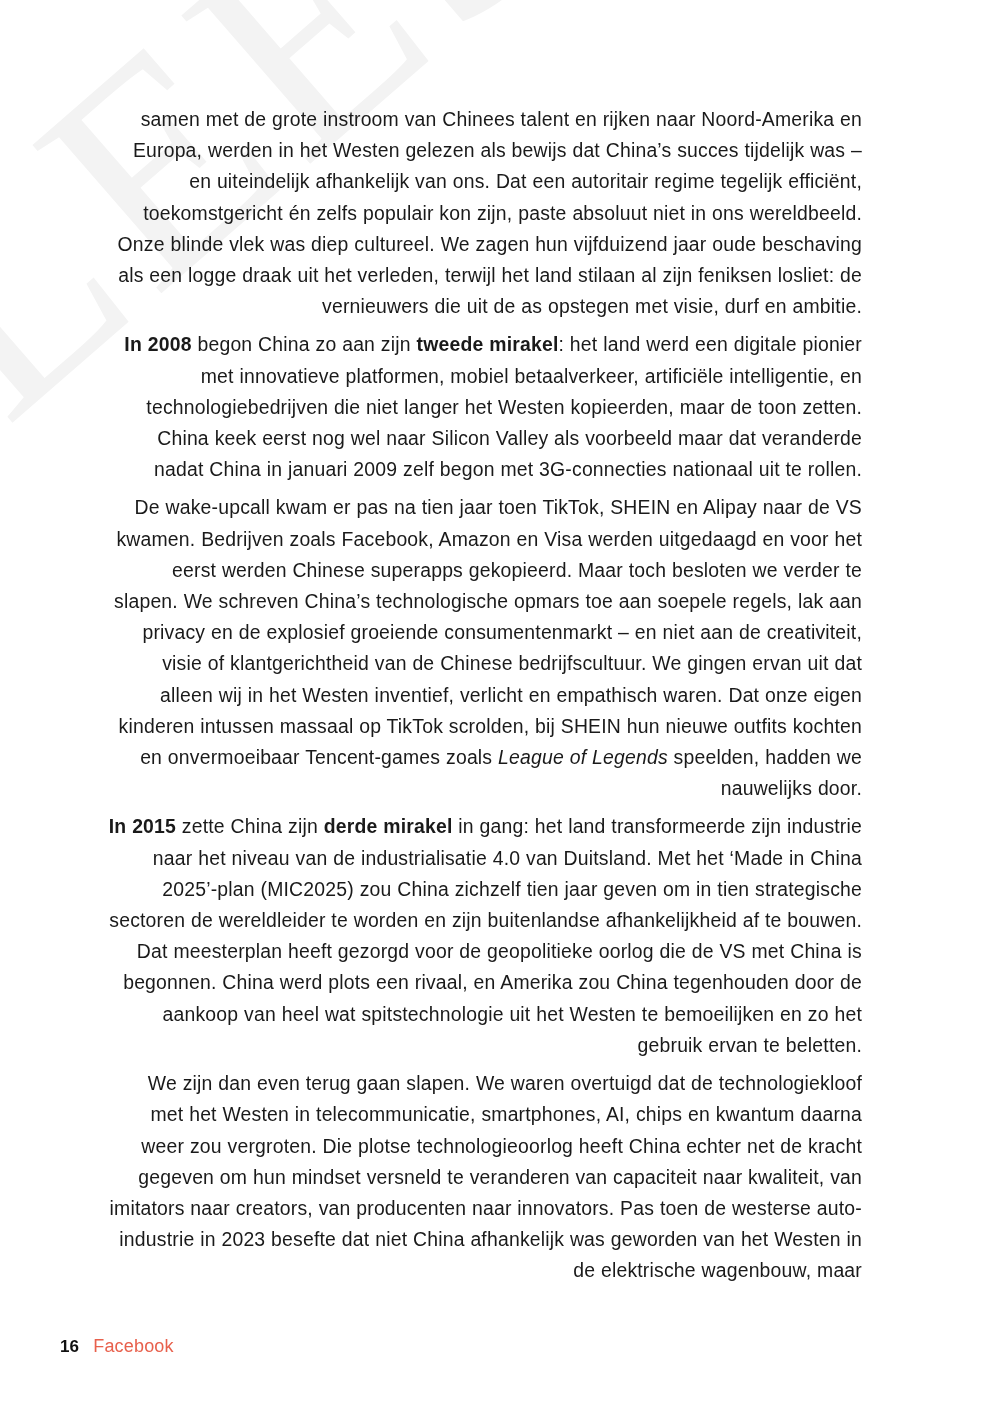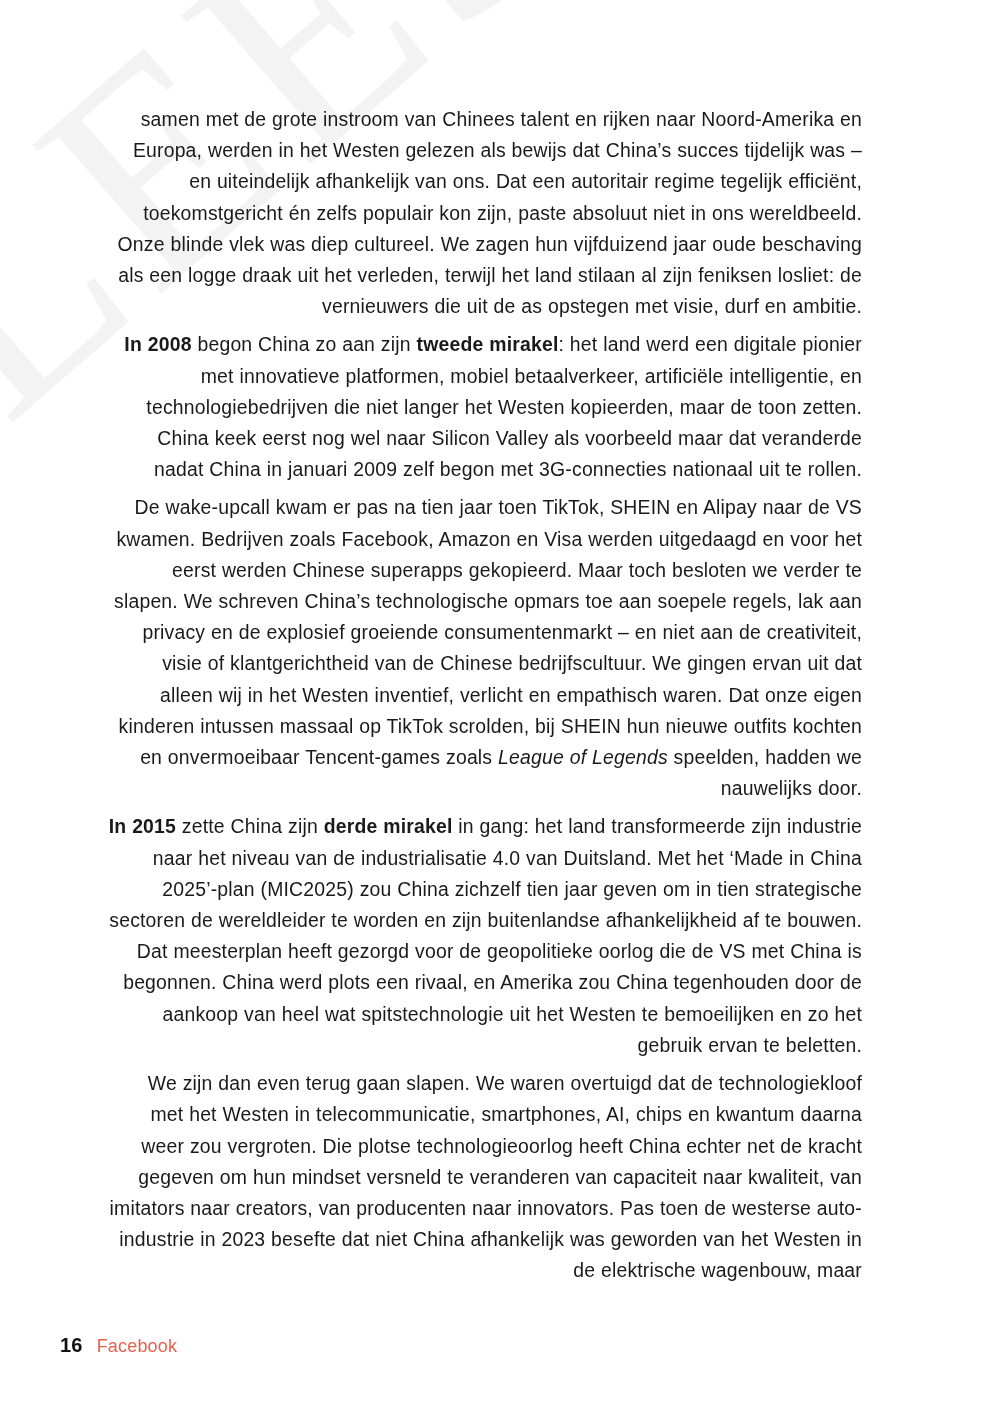--- a/index.html
+++ b/index.html
@@ -75,21 +75,21 @@
   .footer {
     position: absolute;
     left: 60px;
     bottom: 55px;
     display: flex;
     align-items: baseline;
     gap: 14px;
     z-index: 2;
   }
   .folio {
-    font-size: 20px;
+    font-size: 17px;
     font-weight: 700;
     color: #111111;
     letter-spacing: 0.01em;
   }
   .running-head {
     font-size: 18px;
     font-weight: 400;
     color: #e8604c;
     letter-spacing: 0.01em;
   }

